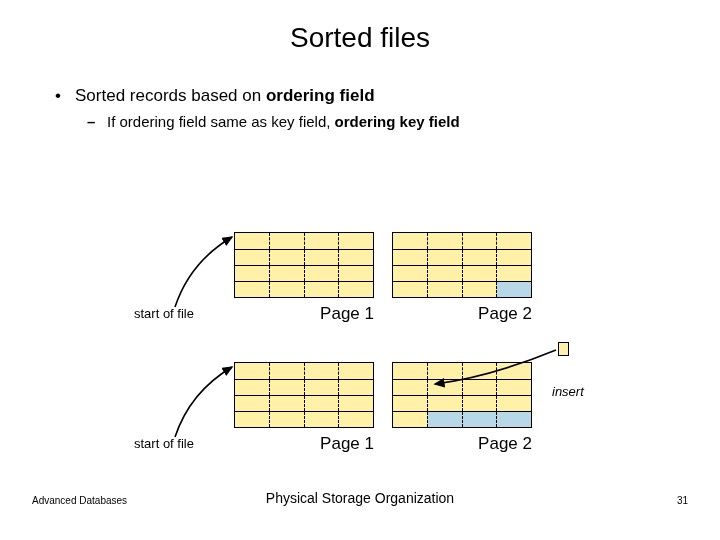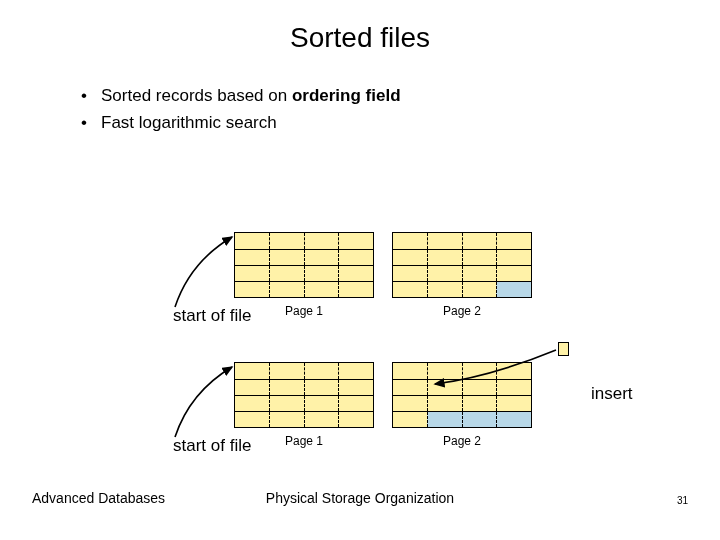--- a/index.html
+++ b/index.html
@@ -28,21 +28,20 @@
   font-size: 28px;
   font-weight: normal;
 }
 .body {
   position: absolute;
   top: 85px;
   left: 55px;
   width: 620px;
   font-size: 17px;
   line-height: 1.35;
-  margin-left: 26px;
 }
 .b1 {
   margin: 0 0 4px 0;
 }
 .b1 .dot {
   display: inline-block;
   width: 20px;
 }
 .b2 {
   margin: 2px 0 6px 32px;
@@ -82,27 +81,26 @@
   flex: 1;
   border-left: 1px dashed #000;
   box-sizing: border-box;
 }
 .cell:first-child { border-left: none; }
 .cell.fill { background: #FFF2A8; }
 .cell.blue { background: #B8D8E8; }
 
 .label {
   position: absolute;
+  font-size: 13px;
+}
+.plabel {
+  position: absolute;
   font-size: 17px;
-  margin-left: 39px;
-}
-.plabel {
-  position: absolute;
-  font-size: 12px;
-  text-align: center;
+  text-align: right;
   width: 140px;
 }
 
 
 .tiny {
   position: absolute;
   width: 11px;
   height: 14px;
   border: 1px solid #000;
   background: #FFF2A8;
@@ -117,21 +115,21 @@
   width: 720px;
   height: 300px;
   pointer-events: none;
 }
 
 
 .footer-left {
   position: absolute;
   left: 32px;
   bottom: 16px;
-  font-size: 14px;
+  font-size: 10px;
 }
 .footer-center {
   position: absolute;
   width: 720px;
   left: 0;
   bottom: 16px;
   text-align: center;
   font-size: 14px;
 }
 .footer-right {
@@ -146,22 +144,22 @@
 <body>
 
 <div class="slide">
 
   <div class="title">Sorted files</div>
 
   <div class="body">
     <div class="b1">
       <span class="dot">•</span><span>Sorted records based on </span><span class="bold">ordering field</span>
     </div>
-    <div class="b1">
-      <span class="dot">•</span><span>Fast logarithmic search</span>
+    <div class="b2">
+      <span class="dash">–</span><span>If ordering field same as key field, </span><span class="bold">ordering key field</span>
     </div>
   </div>
 
   <div class="diagram">
 
     <div class="page" style="left:234px; top:0px;">
       <div class="row">
           <div class="cell fill"></div>
           <div class="cell fill"></div>
           <div class="cell fill"></div>
@@ -212,21 +210,21 @@
           <div class="cell fill"></div>
           <div class="cell blue"></div>
         </div>
     </div>
 
     <div class="label" style="left:134px; top:74px;">start of file</div>
     <div class="plabel" style="left:234px; top:72px;">Page 1</div>
     <div class="plabel" style="left:392px; top:72px;">Page 2</div>
 
     <div class="tiny" style="left:558px; top:110px;"></div>
-    <div class="label" style="left:552px; top:152px;">insert</div>
+    <div class="label" style="left:552px; top:152px;font-style:italic;">insert</div>
 
     <div class="page" style="left:234px; top:130px;">
       <div class="row">
           <div class="cell fill"></div>
           <div class="cell fill"></div>
           <div class="cell fill"></div>
           <div class="cell fill"></div>
         </div>
       <div class="row">
           <div class="cell fill"></div>

